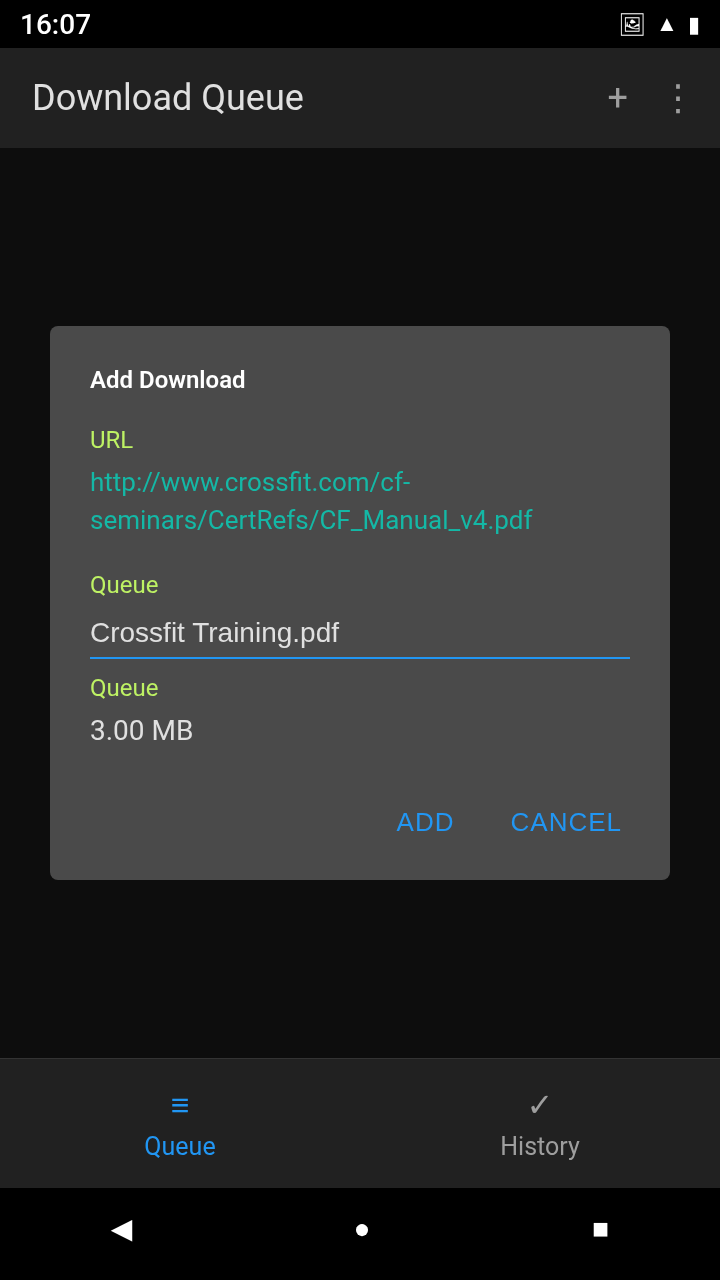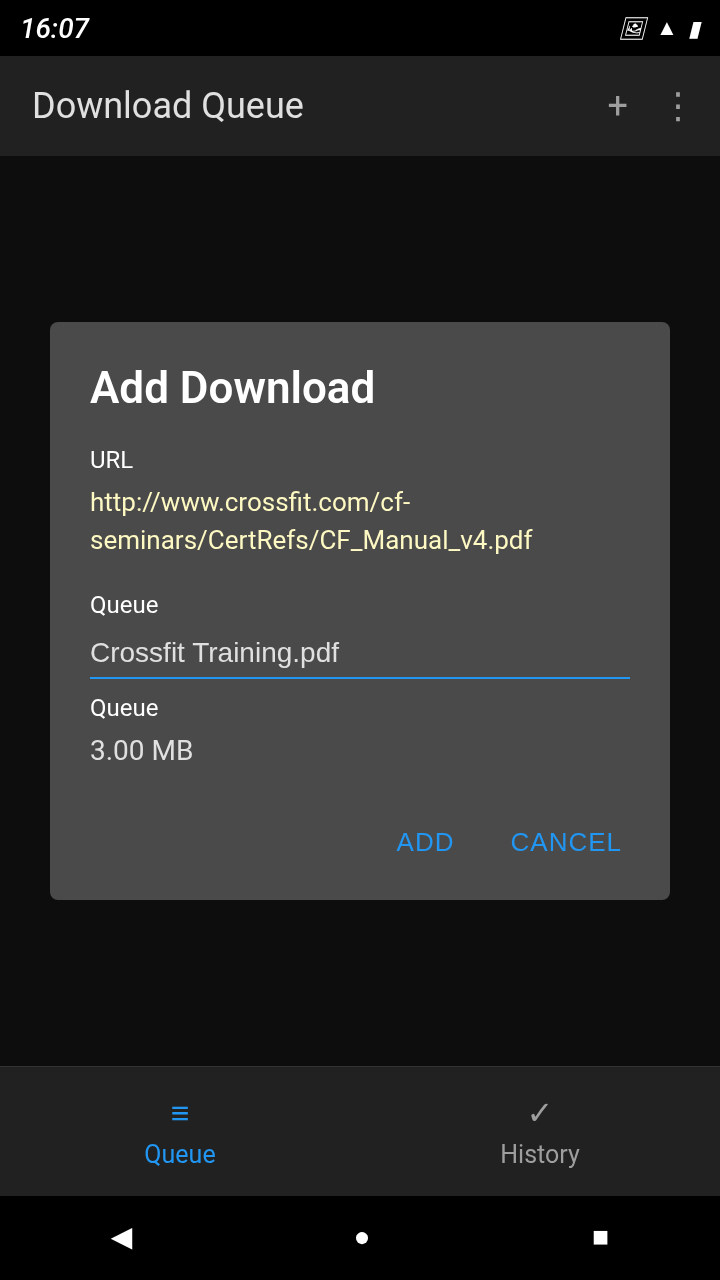--- a/index.html
+++ b/index.html
@@ -10,27 +10,26 @@
       height: 1280px;
       background: #000;
       font-family: 'Roboto', Arial, sans-serif;
       overflow: hidden;
       position: relative;
     }
 
     
     .status-bar {
       width: 100%;
-      height: 56px;
+      height: 48px;
       background: #000;
       display: flex;
       align-items: center;
       justify-content: space-between;
       padding: 0 20px;
-      font-style: italic;
     }
 
     .status-time {
       color: #fff;
       font-size: 28px;
       font-weight: 500;
     }
 
     .status-icons {
       display: flex;
@@ -96,33 +95,33 @@
 
     .dialog {
       width: 620px;
       background: #4a4a4a;
       border-radius: 8px;
       padding: 40px 40px 30px 40px;
     }
 
     .dialog-title {
       color: #ffffff;
-      font-size: 44px;
+      font-size: 24px;
       font-weight: 600;
       margin-bottom: 32px;
     }
 
     .dialog-field-label {
-      color: #ffffff;
+      color: #bef264;
       font-size: 24px;
       margin-bottom: 10px;
     }
 
     .dialog-field-value {
-      color: #fef9c3;
+      color: #14b8a6;
       font-size: 26px;
       line-height: 1.45;
       margin-bottom: 32px;
     }
 
     .dialog-name-input {
       width: 100%;
       background: transparent;
       border: none;
       border-bottom: 2px solid #2196F3;

